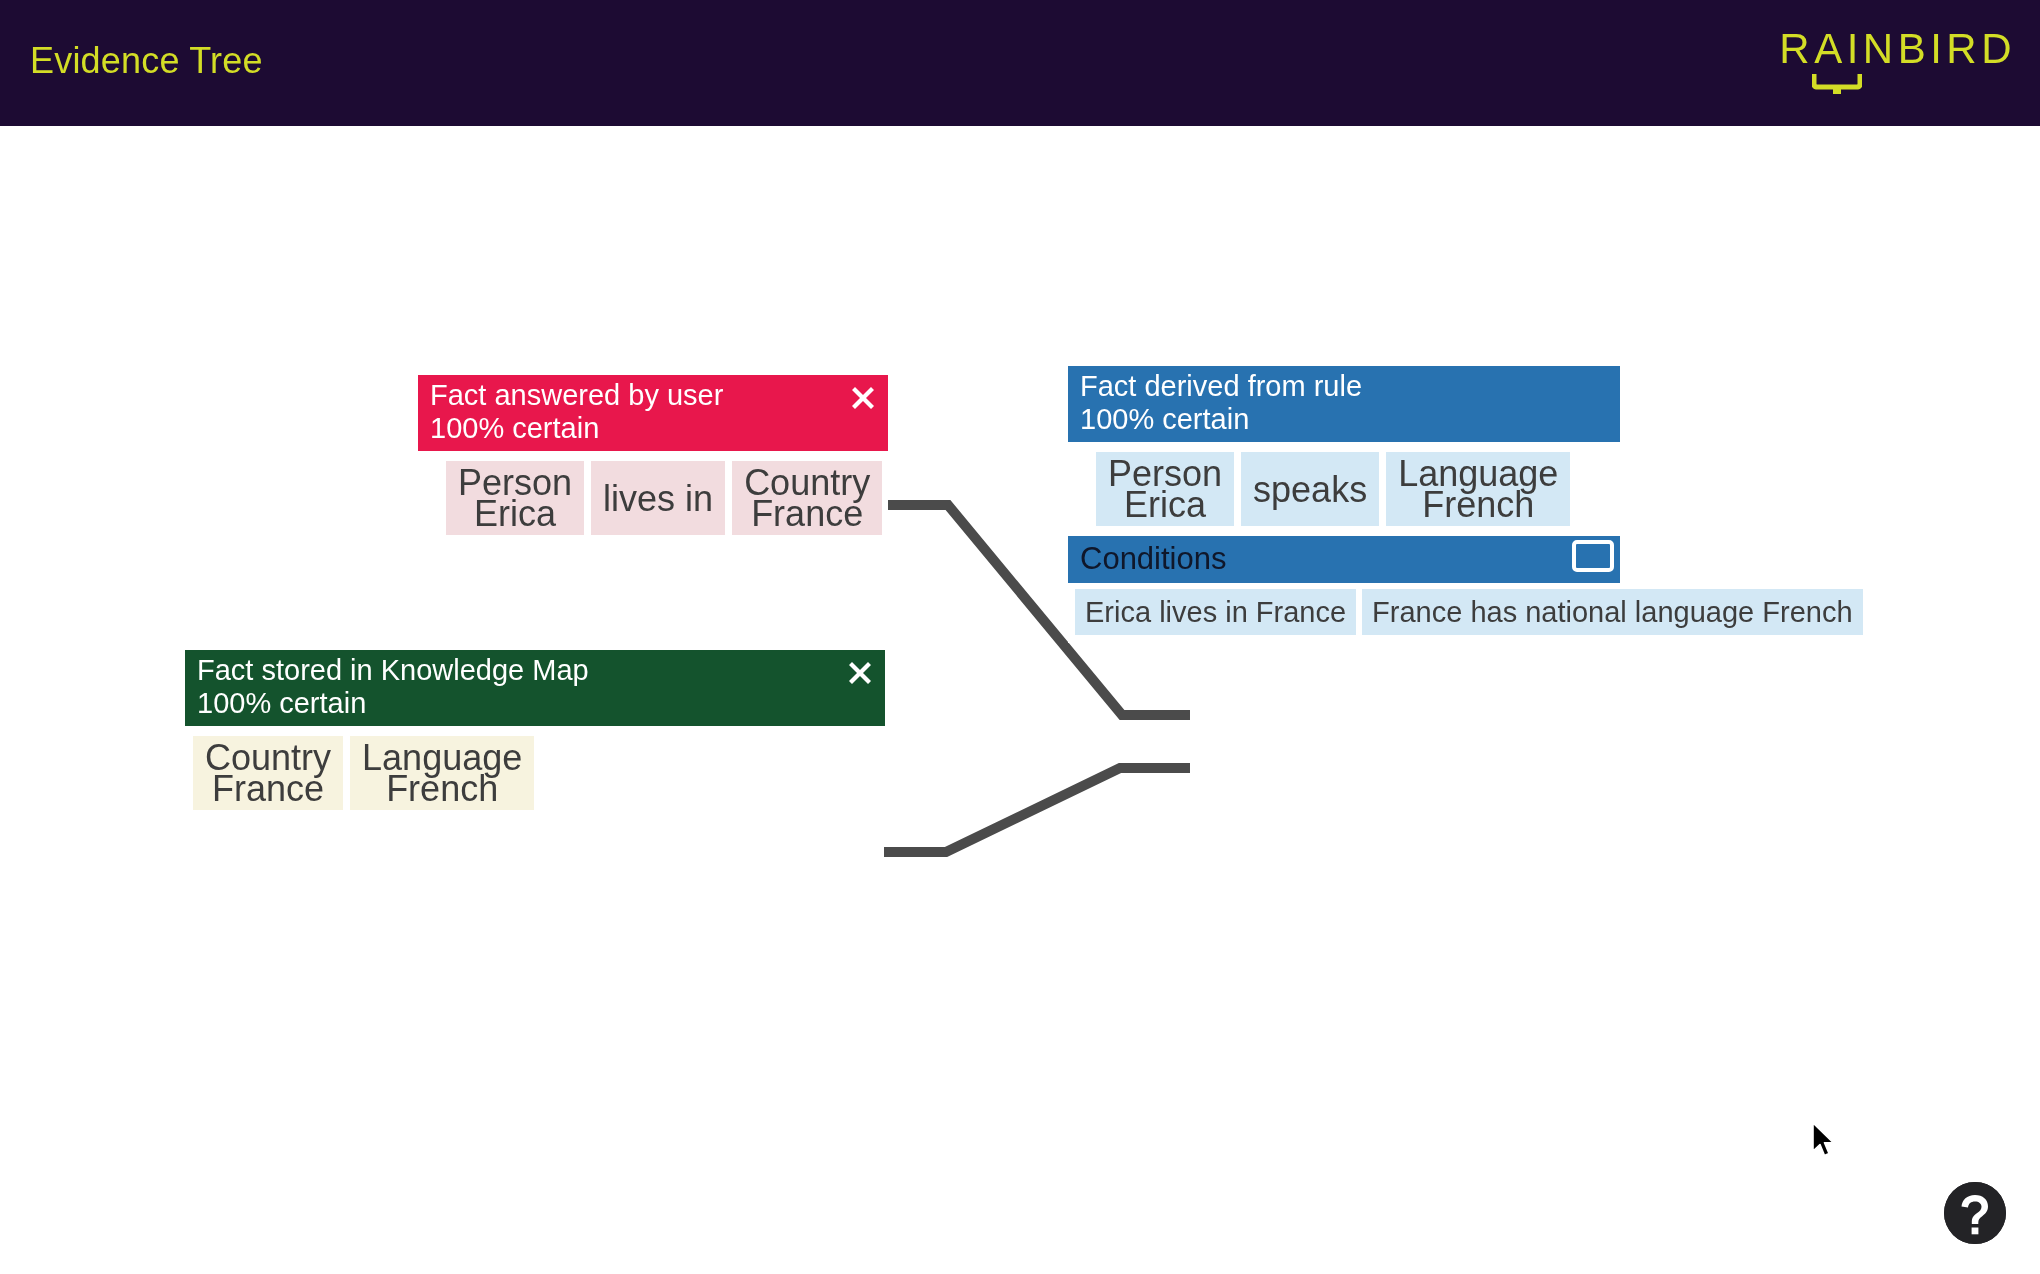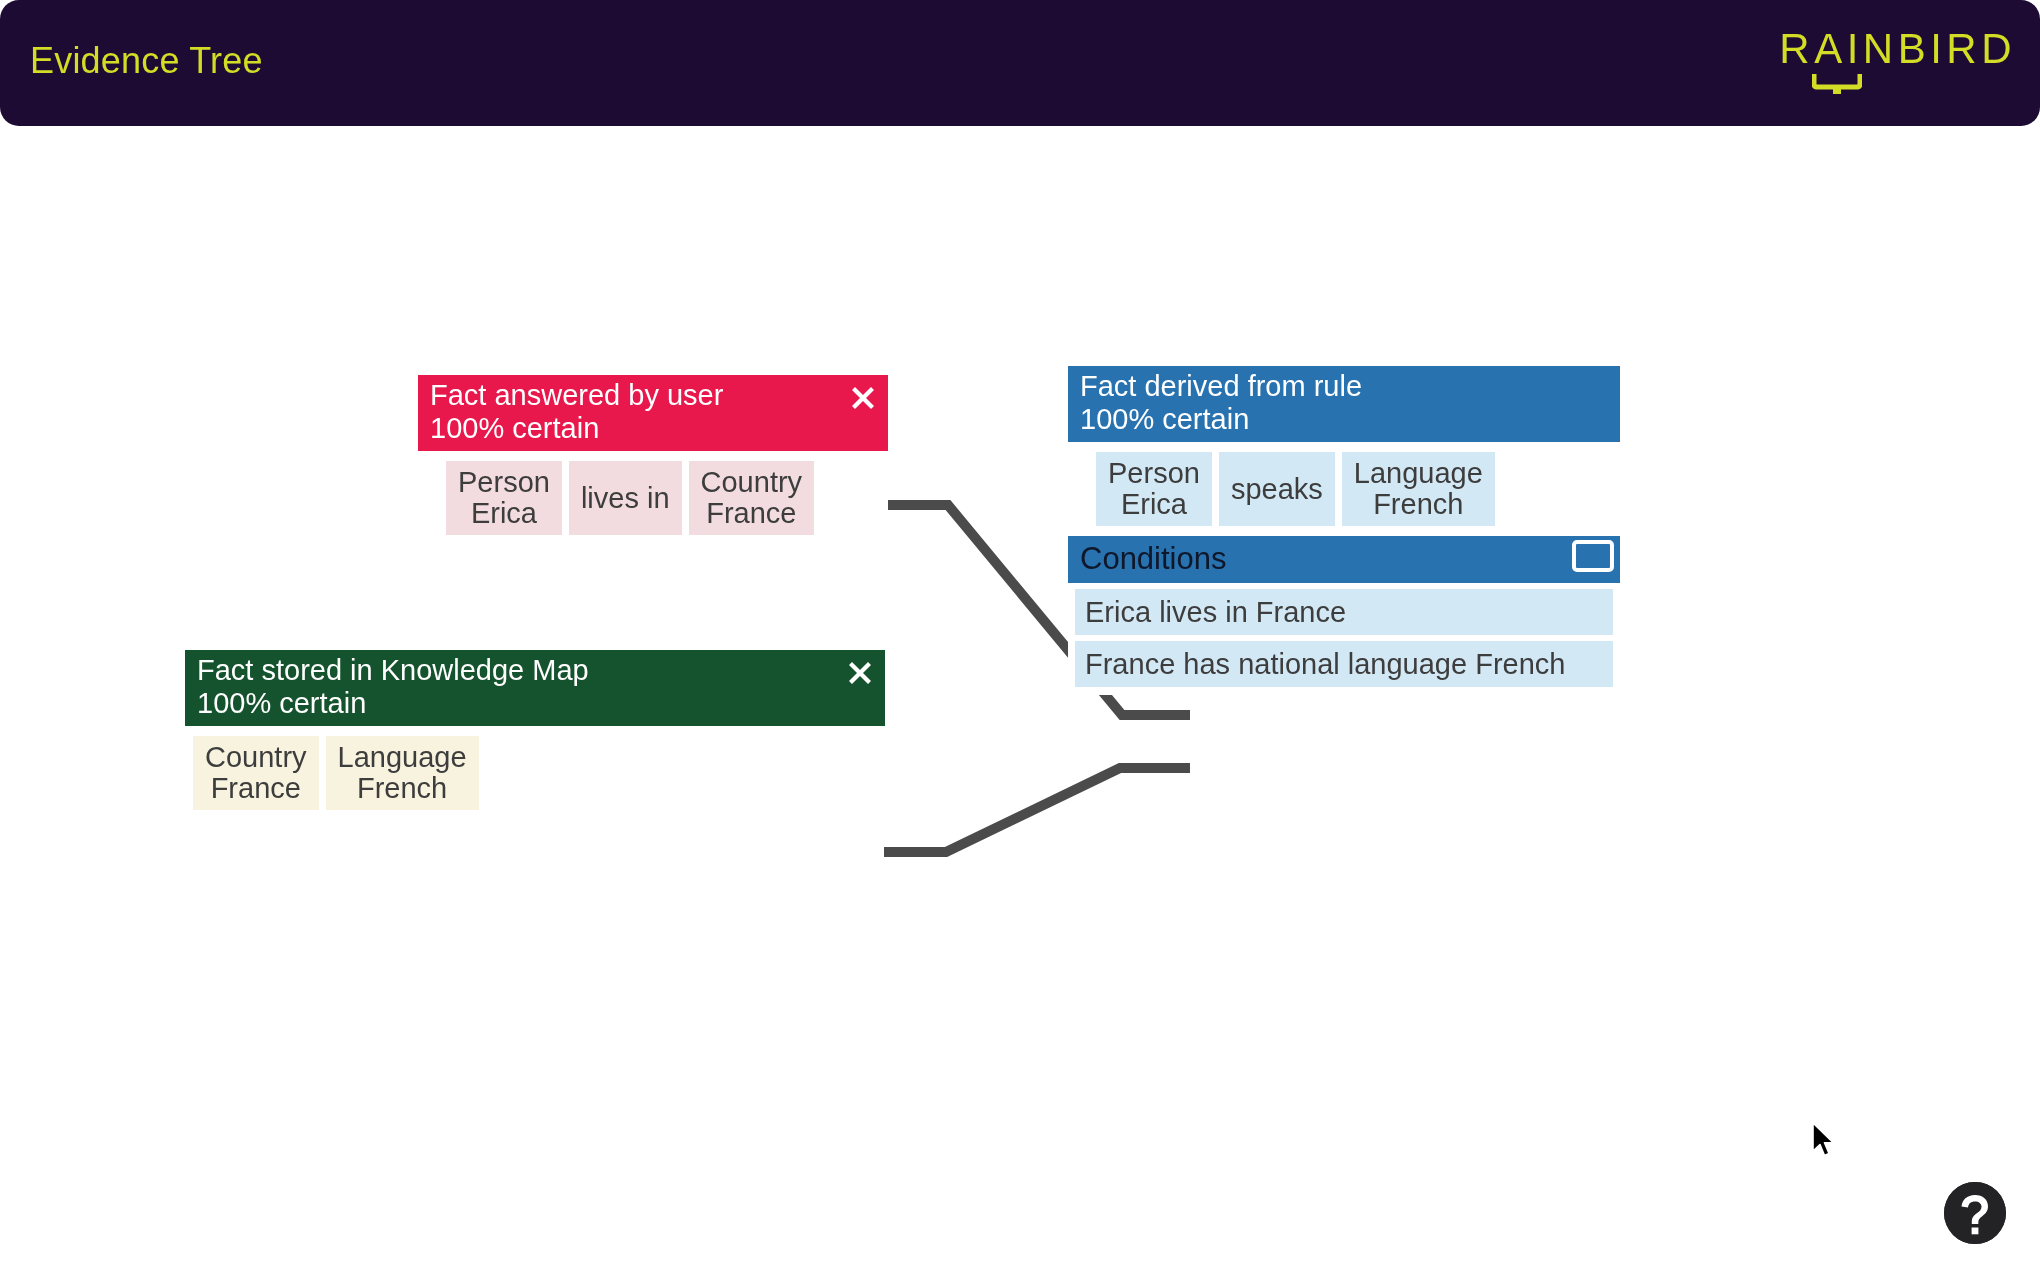--- a/index.html
+++ b/index.html
@@ -19,21 +19,20 @@
     background: #ffffff;
   }
 
   
   #topbar {
     position: absolute;
     left: 0; top: 0;
     width: 2040px;
     height: 126px;
     background: #1d0b33;
-    border-radius: 19px;
   }
   #topbar-title {
     position: absolute;
     left: 30px;
     top: 40px;
     font-size: 36px;
     color: #d3dd26;
     letter-spacing: 0.2px;
     white-space: nowrap;
   }
@@ -115,21 +114,21 @@
     align-items: stretch;
     gap: 7px;
   }
   .chip {
     display: flex;
     flex-direction: column;
     justify-content: center;
     align-items: center;
     padding: 6px 12px;
     color: #3d3d3d;
-    font-size: 29px;
+    font-size: 36px;
     line-height: 31px;
     white-space: nowrap;
     text-align: center;
   }
   .chip-line { display: block; }
   .chip.rel { justify-content: center; }
 
   
   #node-user {
     left: 418px;
@@ -178,21 +177,21 @@
     height: 32px;
     border: 4px solid #ffffff;
     border-radius: 5px;
     background: #2872b0;
     cursor: pointer;
   }
   .conditions-body {
     background: #ffffff;
     padding: 6px 7px 8px 7px;
     display: flex;
-    flex-direction: column;
+    flex-direction: row;
     gap: 6px;
   }
   .condition-row {
     background: #d3e8f5;
     color: #3d3d3d;
     font-size: 29px;
     line-height: 42px;
     padding: 2px 10px;
     white-space: nowrap;
   }

